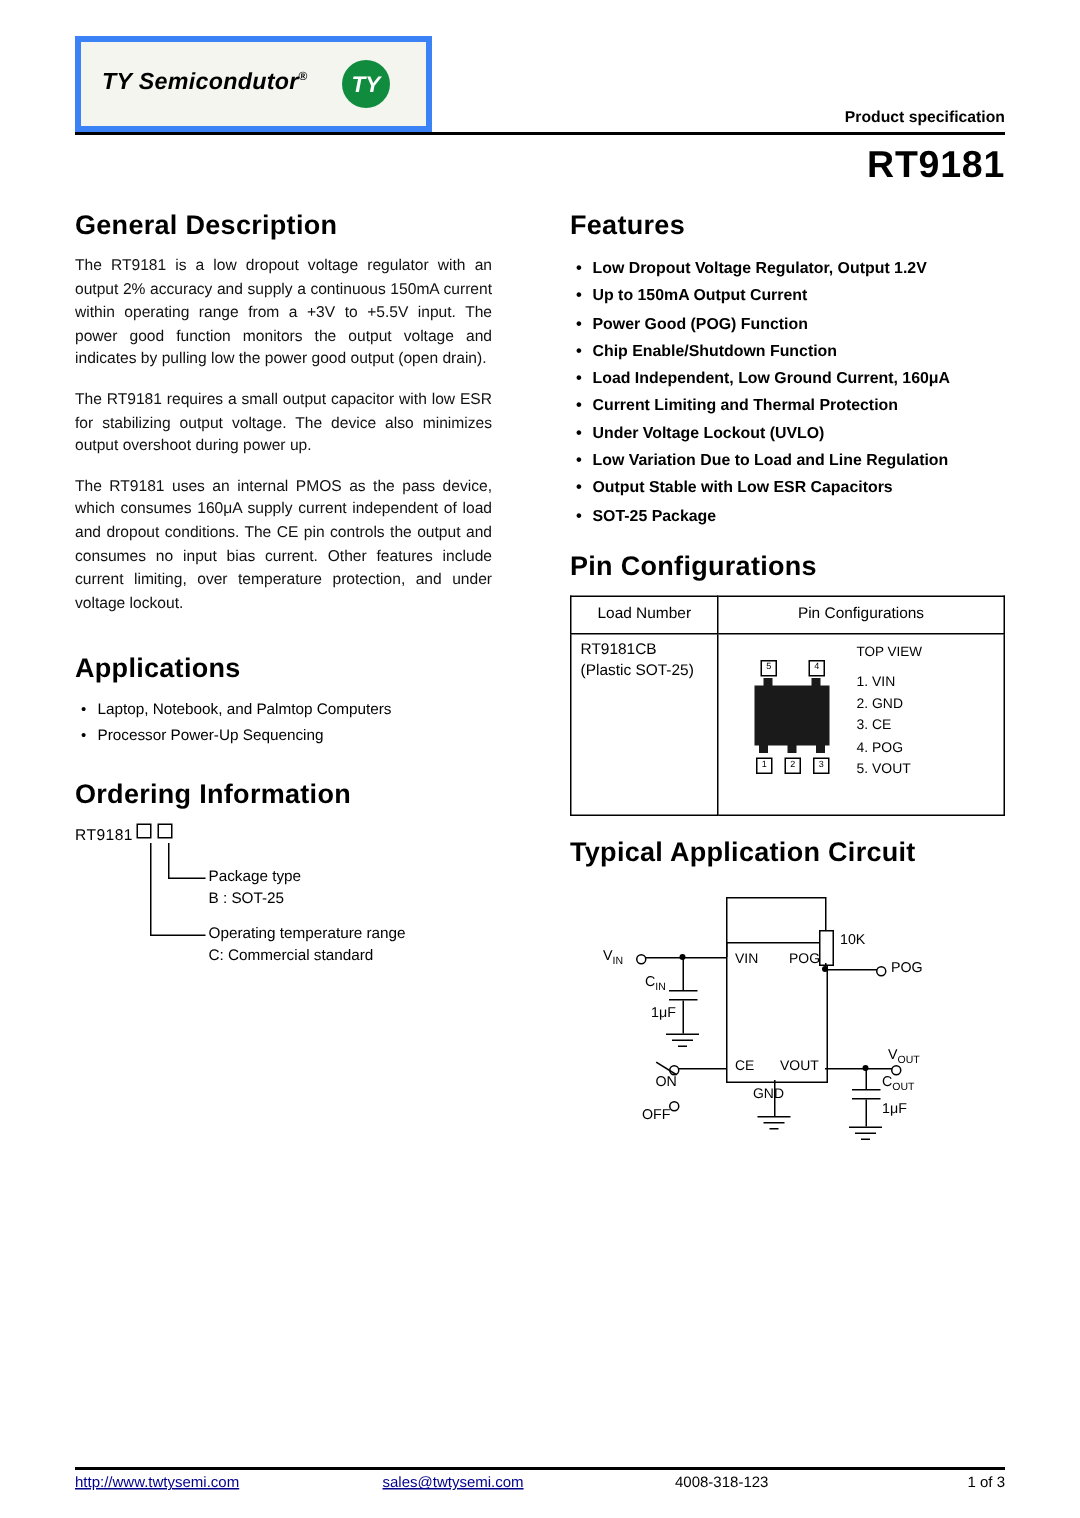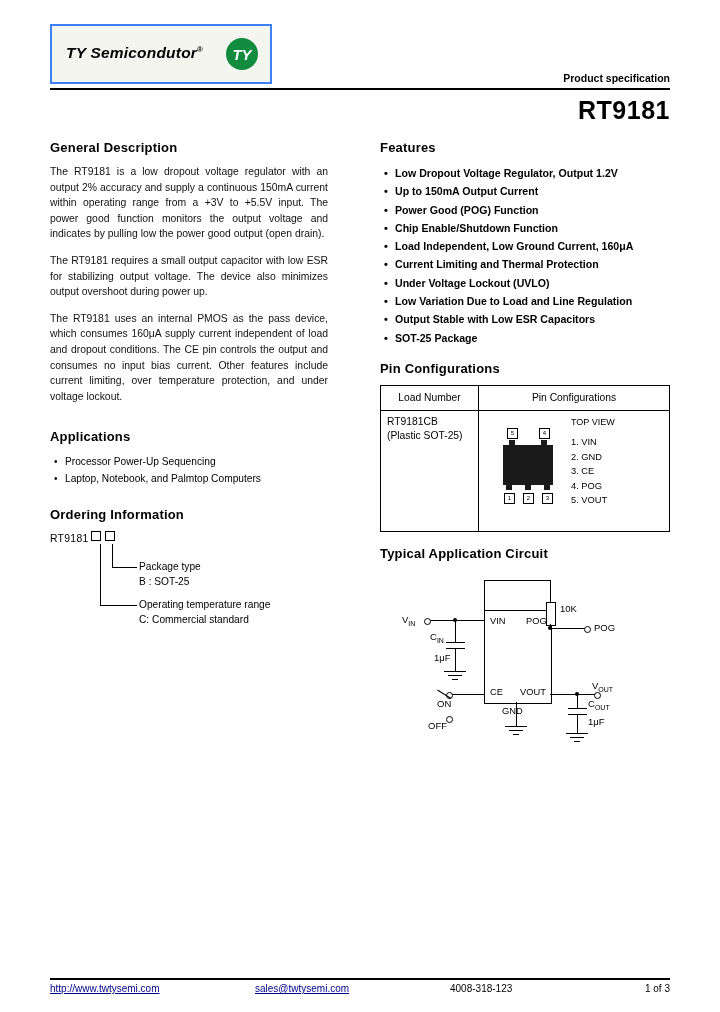--- a/index.html
+++ b/index.html
@@ -21,22 +21,23 @@
     width: 720px;
     height: 1012px;
   }
   
   .logo-box {
     position: absolute;
     left: 50px;
     top: 24px;
     width: 218px;
     height: 56px;
-    border: 2px solid #3b82f6;
+    border: 4px solid #3b82f6;
     background: #f5f5f0;
+    padding-left: 12px;
   }
   .logo-text {
     position: absolute;
     left: 14px;
     top: 18px;
     font-size: 15.5px;
     font-weight: bold;
     font-style: italic;
     color: #000;
     letter-spacing: 0.2px;
@@ -95,21 +96,21 @@
     top: 140px;
     width: 292px;
   }
   .col-right {
     position: absolute;
     left: 380px;
     top: 140px;
     width: 290px;
   }
   h2.sec {
-    font-size: 13px;
+    font-size: 18px;
     font-weight: bold;
     margin: 0 0 9px 0;
     letter-spacing: 0.2px;
   }
   p.body {
     font-size: 10.4px;
     line-height: 15.6px;
     text-align: justify;
     margin: 0 14px 11px 0;
     color: #111;
@@ -403,22 +404,22 @@
 
   <div class="col-left">
     <h2 class="sec">General Description</h2>
     <p class="body">The RT9181 is a low dropout voltage regulator with an output 2% accuracy and supply a continuous 150mA current within operating range from a +3V to +5.5V input. The power good function monitors the output voltage and indicates by pulling low the power good output (open drain).</p>
     <p class="body">The RT9181 requires a small output capacitor with low ESR for stabilizing output voltage. The device also minimizes output overshoot during power up.</p>
     <p class="body">The RT9181 uses an internal PMOS as the pass device, which consumes 160μA supply current independent of load and dropout conditions. The CE pin controls the output and consumes no input bias current. Other features include current limiting, over temperature protection, and under voltage lockout.</p>
 
     <div class="spacer-14"></div>
     <h2 class="sec">Applications</h2>
     <ul class="apps">
+      <li>Laptop, Notebook, and Palmtop Computers</li>
       <li>Processor Power-Up Sequencing</li>
-      <li>Laptop, Notebook, and Palmtop Computers</li>
     </ul>
 
     <div class="spacer-20"></div>
     <h2 class="sec">Ordering Information</h2>
     <div class="order-wrap">
       <div class="order-code"><span>RT9181</span><span class="sq"></span><span class="sq"></span></div>
       <div class="ord-line-v1"></div>
       <div class="ord-line-h1"></div>
       <div class="ord-line-v2"></div>
       <div class="ord-line-h2"></div>

